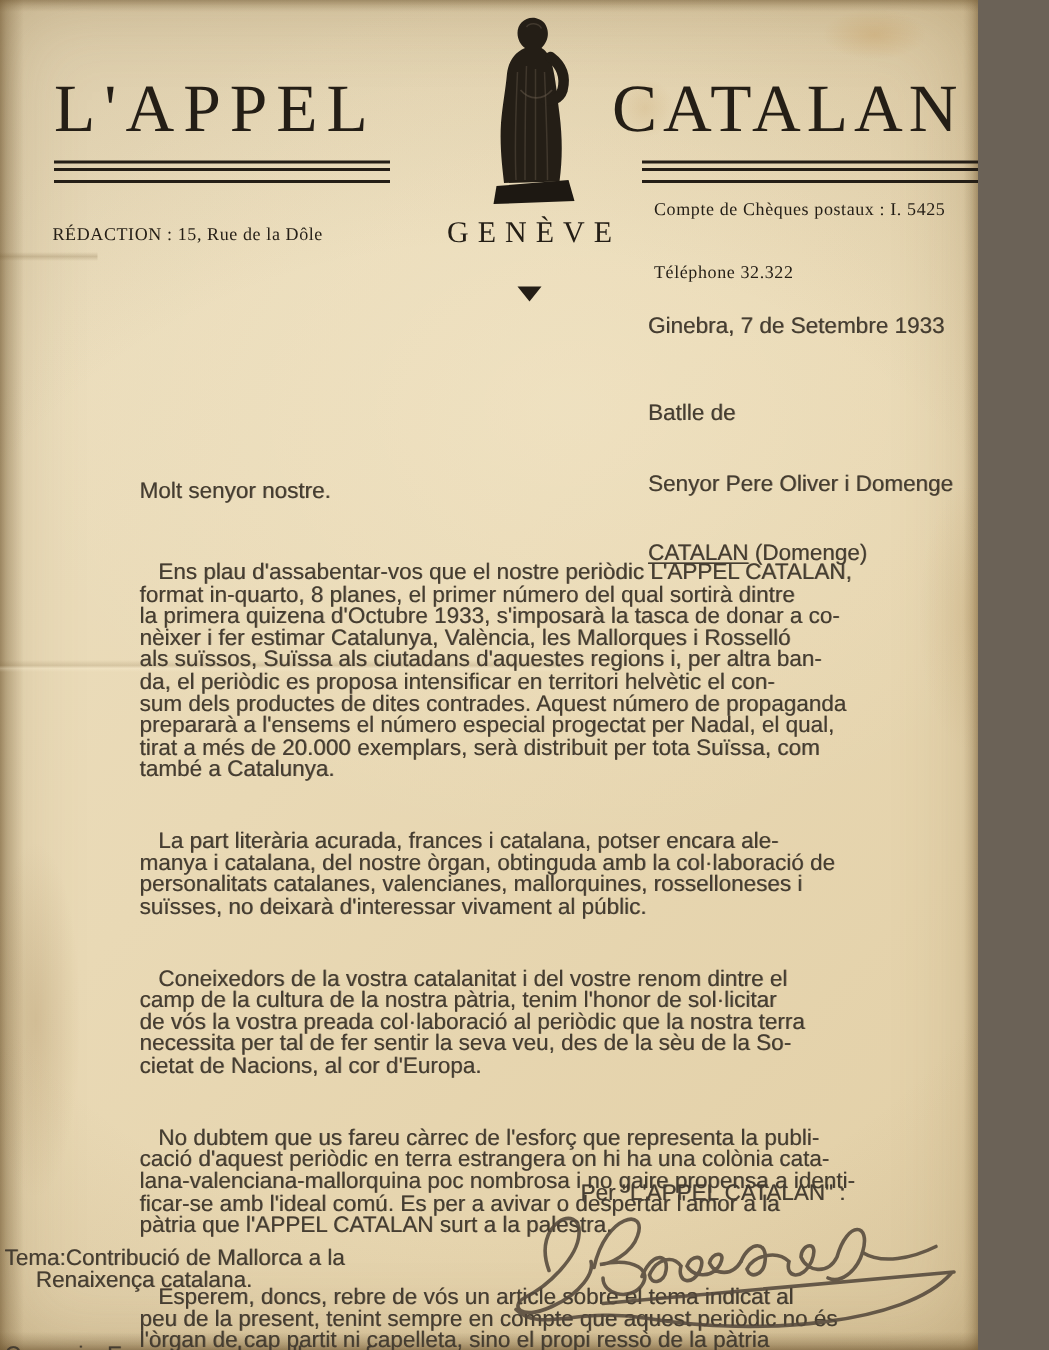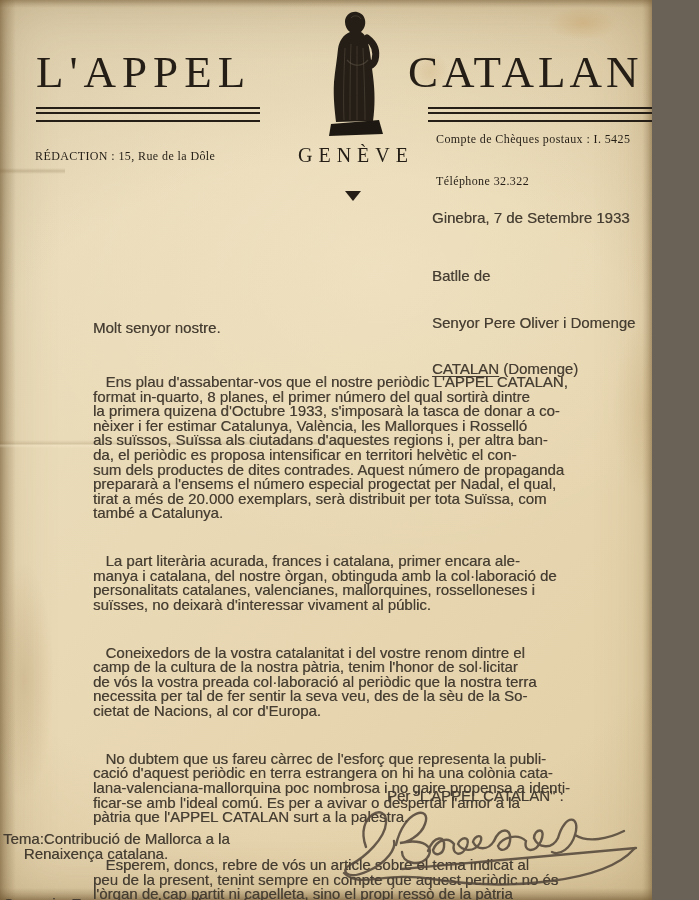--- a/index.html
+++ b/index.html
@@ -127,21 +127,21 @@
     <div class="para">   Ens plau d'assabentar-vos que el nostre periòdic L'APPEL CATALAN,
 format in-quarto, 8 planes, el primer número del qual sortirà dintre
 la primera quizena d'Octubre 1933, s'imposarà la tasca de donar a co-
 nèixer i fer estimar Catalunya, València, les Mallorques i Rosselló
 als suïssos, Suïssa als ciutadans d'aquestes regions i, per altra ban-
 da, el periòdic es proposa intensificar en territori helvètic el con-
 sum dels productes de dites contrades. Aquest número de propaganda
 prepararà a l'ensems el número especial progectat per Nadal, el qual,
 tirat a més de 20.000 exemplars, serà distribuit per tota Suïssa, com
 també a Catalunya.</div>
-    <div class="para">   La part literària acurada, frances i catalana, primer encara ale-
+    <div class="para">   La part literària acurada, frances i catalana, potser encara ale-
 manya i catalana, del nostre òrgan, obtinguda amb la col·laboració de
 personalitats catalanes, valencianes, mallorquines, rosselloneses i
 suïsses, no deixarà d'interessar vivament al públic.</div>
     <div class="para">   Coneixedors de la vostra catalanitat i del vostre renom dintre el
 camp de la cultura de la nostra pàtria, tenim l'honor de sol·licitar
 de vós la vostra preada col·laboració al periòdic que la nostra terra
 necessita per tal de fer sentir la seva veu, des de la sèu de la So-
 cietat de Nacions, al cor d'Europa.</div>
     <div class="para">   No dubtem que us fareu càrrec de l'esforç que representa la publi-
 cació d'aquest periòdic en terra estrangera on hi ha una colònia cata-

